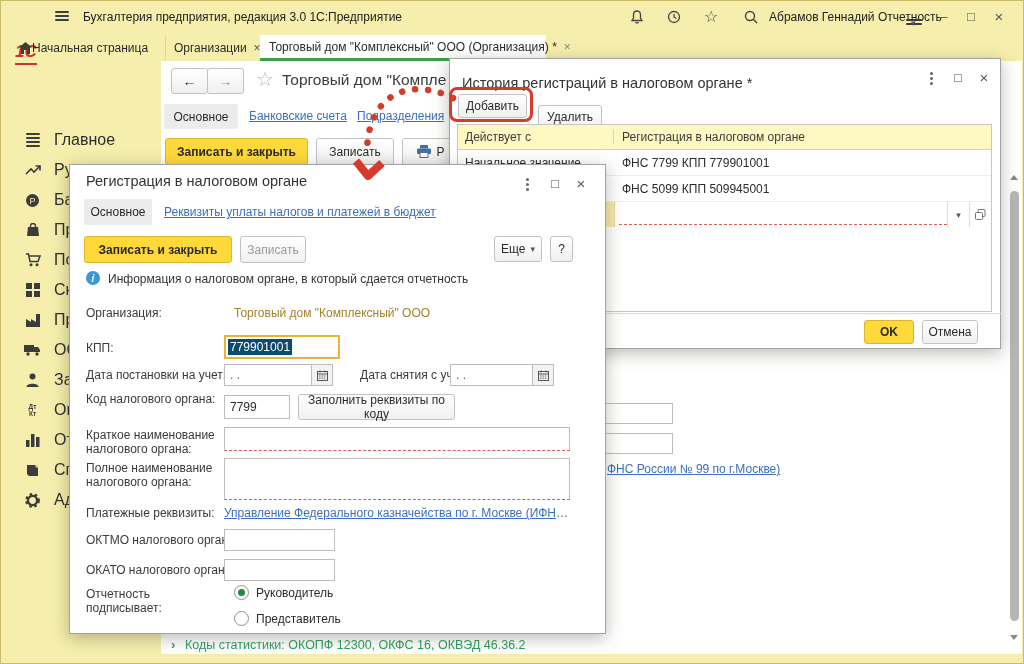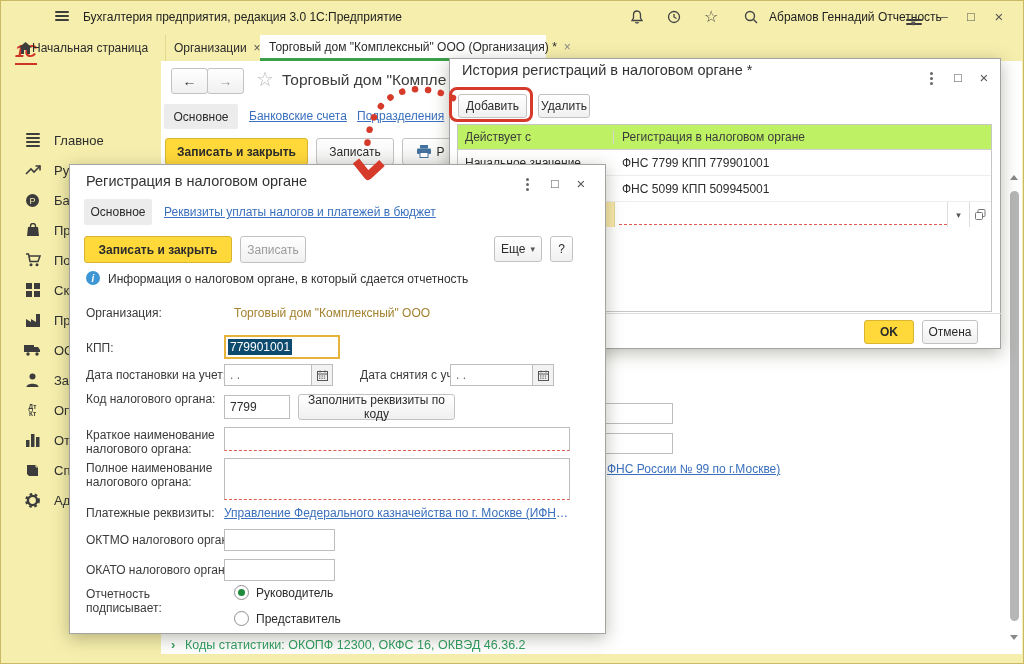--- a/index.html
+++ b/index.html
@@ -18,23 +18,23 @@
   .dashed-req{border-bottom:1px dashed #e05a52 !important;}
   .dialog{background:#fff;border:1px solid #a3a3a3;box-shadow:0 4px 16px rgba(60,60,40,.35);}
   .dlg-title{font-size:14.5px;color:#333;white-space:nowrap;}
   .winctl{color:#555;font-size:13px;display:flex;align-items:center;justify-content:center;
     width:20px;height:18px;cursor:pointer;}
   .kebab{display:inline-flex;flex-direction:column;gap:2px;align-items:center;cursor:pointer;padding:3px 6px;}
   .kebab i{width:3px;height:3px;background:#666;border-radius:50%;}
   .bar-icon{display:inline-flex;flex-direction:column;gap:2px;}
   .bar-icon i{width:14px;height:2px;background:#3d3d3d;border-radius:1px;}
   .side-item{left:8px;width:152px;height:30px;display:flex;align-items:center;gap:13px;padding-left:15px;cursor:pointer;}
-  .side-item .lbl{font-size:13px;color:#2e2e2e;white-space:nowrap;}
+  .side-item .lbl{font-size:16px;color:#2e2e2e;white-space:nowrap;}
   .s-ic{width:17px;display:flex;align-items:center;justify-content:center;color:#3c3c3c;flex:none;}
-  .tbl-hdr{background:#bef264;border-bottom:1px solid #cfcfcf;color:#3c3c3c;}
+  .tbl-hdr{background:#fef9c3;border-bottom:1px solid #cfcfcf;color:#3c3c3c;}
   .radio{width:13px;height:13px;border:1px solid #8f8f8f;border-radius:50%;background:#fff;
     display:inline-flex;align-items:center;justify-content:center;flex:none;}
   .radio.sel::after{content:"";width:7px;height:7px;border-radius:50%;background:#1f8a3b;}
   .lbl-col{color:#3a3a3a;line-height:1.2;}
   .caret{font-size:9px;color:#555;}
   .scroll-thumb{background:#b6b6b6;border-radius:5px;}
   .tri-up{width:0;height:0;border-left:4px solid transparent;border-right:4px solid transparent;border-bottom:5px solid #888;}
   .tri-down{width:0;height:0;border-left:4px solid transparent;border-right:4px solid transparent;border-top:5px solid #888;}
   svg{display:block;}
 </style>
@@ -269,33 +269,33 @@
   <span class="abs" style="left:170px;top:636px;color:#2f9e60;font-weight:bold;font-size:13px;">›</span>
   <span class="abs" style="left:184px;top:637px;color:#2f9e60;font-size:12.5px;">Коды статистики: ОКОПФ 12300, ОКФС 16, ОКВЭД 46.36.2</span>
 
   <div class="abs" style="left:1006px;top:168px;width:15px;height:478px;">
     <span class="abs tri-up" style="left:3px;top:6px;"></span>
     <span class="abs scroll-thumb" style="left:3px;top:22px;width:9px;height:430px;"></span>
     <span class="abs tri-down" style="left:3px;top:466px;"></span>
   </div>
 
   <div class="abs dialog" style="left:448px;top:57px;width:552px;height:291px;z-index:5;">
-    <span class="abs dlg-title" style="left:12px;top:3px;">История регистраций в налоговом органе *</span>
+    <span class="abs dlg-title" style="left:12px;top:16px;">История регистраций в налоговом органе *</span>
     <span class="abs kebab" style="left:474px;top:10px;">
         <i></i>
         <i></i>
         <i></i>
       </span>
     <span class="abs winctl" style="left:498px;top:9px;">□</span>
     <span class="abs winctl" style="left:524px;top:9px;font-size:15px;">×</span>
 
     <button class="abs btn" style="left:8px;top:35px;width:69px;height:24px;">
       <span>Добавить</span>
     </button>
-    <button class="abs btn" style="left:88px;top:35px;width:52px;height:24px;">
+    <button class="abs btn" style="left:88px;top:46px;width:64px;height:24px;">
       <span>Удалить</span>
     </button>
 
     <div class="abs" style="left:7px;top:65px;width:535px;height:188px;border:1px solid #c6c6c6;">
       <div class="tbl-hdr" style="display:flex;height:24px;align-items:center;">
         <span style="width:156px;padding-left:7px;border-right:1px solid #d6d6d6;box-sizing:border-box;">Действует с</span>
         <span style="flex:1;padding-left:8px;">Регистрация в налоговом органе</span>
       </div>
       <div style="display:flex;height:25px;align-items:center;border-bottom:1px solid #ededed;">
         <span style="width:156px;padding-left:7px;box-sizing:border-box;white-space:nowrap;overflow:hidden;">Начальное значение</span>

